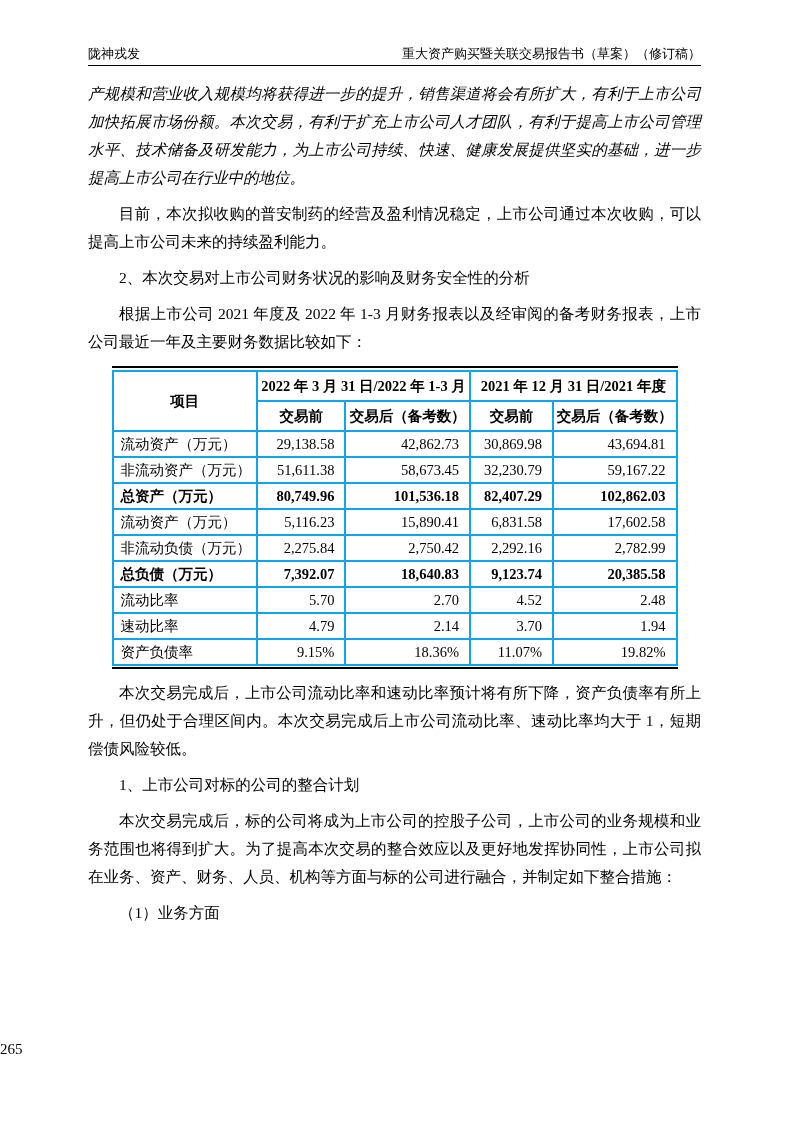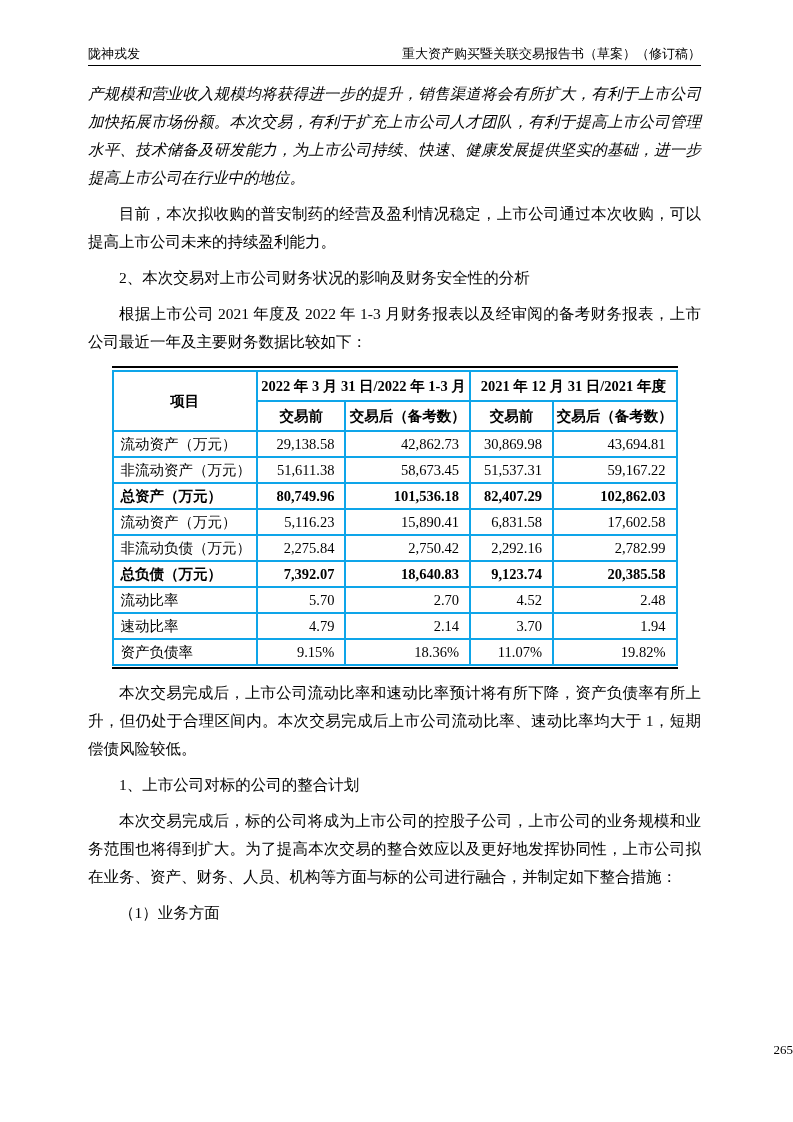--- a/index.html
+++ b/index.html
@@ -60,22 +60,22 @@
   table.fin td { padding:2px 4px; line-height:20px; }
   table.fin td.label { text-align:left; padding-left:7px; padding-right:4px; }
   table.fin td.num   { text-align:right; padding-right:10px; padding-left:2px; }
   table.fin tr.bold td {
     font-weight:bold;
     border-top-width:2px; border-bottom-width:2px;
   }
   
   .page-number {
     position:absolute; left:0; right:0; bottom:64px;
-    text-align:right;
-    font-size:13px;
+    text-align:left;
+    font-size:15px;
   }
 </style>
 </head>
 <body>
 
 <div class="page">
 
   <div class="doc-header">
     <span>陇神戎发</span>
     <span>重大资产购买暨关联交易报告书（草案）（修订稿）</span>
@@ -114,21 +114,21 @@
         <td class="label">流动资产（万元）</td>
         <td class="num">29,138.58</td>
         <td class="num">42,862.73</td>
         <td class="num">30,869.98</td>
         <td class="num">43,694.81</td>
       </tr>
             <tr>
         <td class="label">非流动资产（万元）</td>
         <td class="num">51,611.38</td>
         <td class="num">58,673.45</td>
-        <td class="num">51,537.31</td>
+        <td class="num">32,230.79</td>
         <td class="num">59,167.22</td>
       </tr>
             <tr class="bold">
         <td class="label">总资产（万元）</td>
         <td class="num">80,749.96</td>
         <td class="num">101,536.18</td>
         <td class="num">82,407.29</td>
         <td class="num">102,862.03</td>
       </tr>
             <tr>

